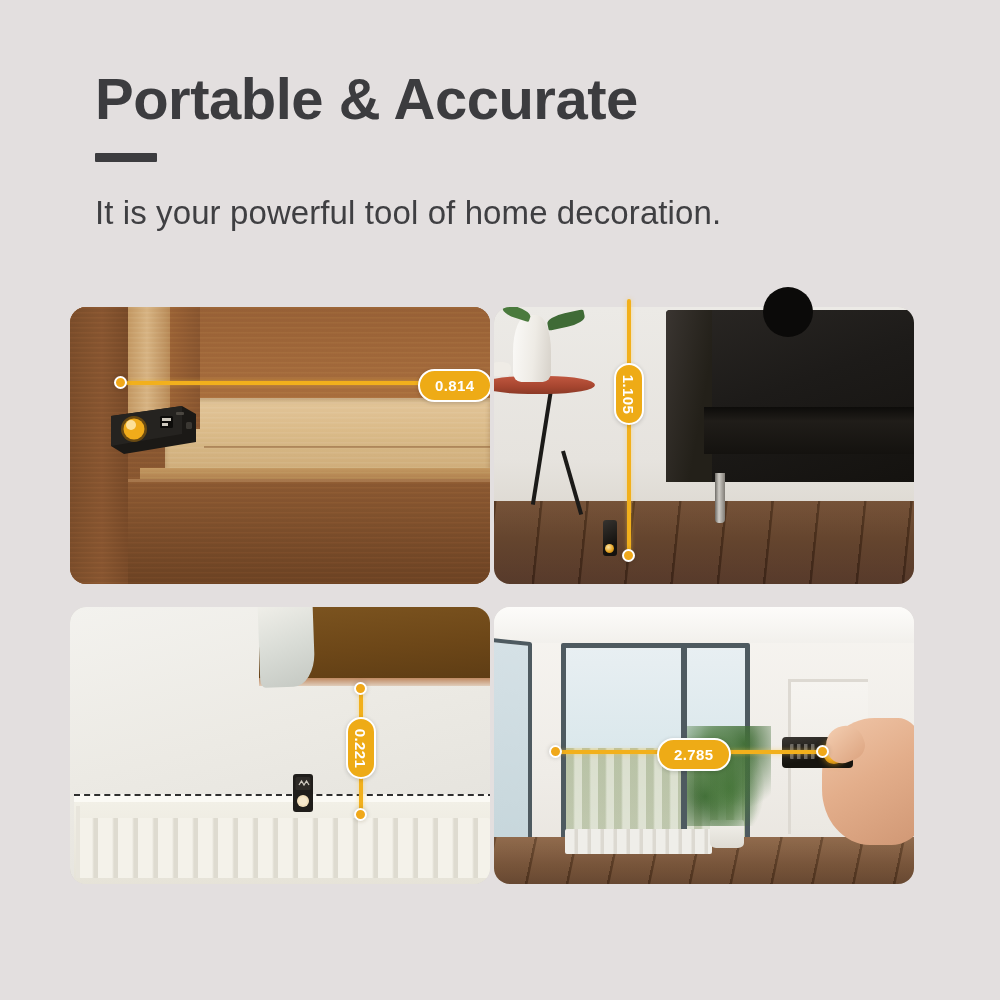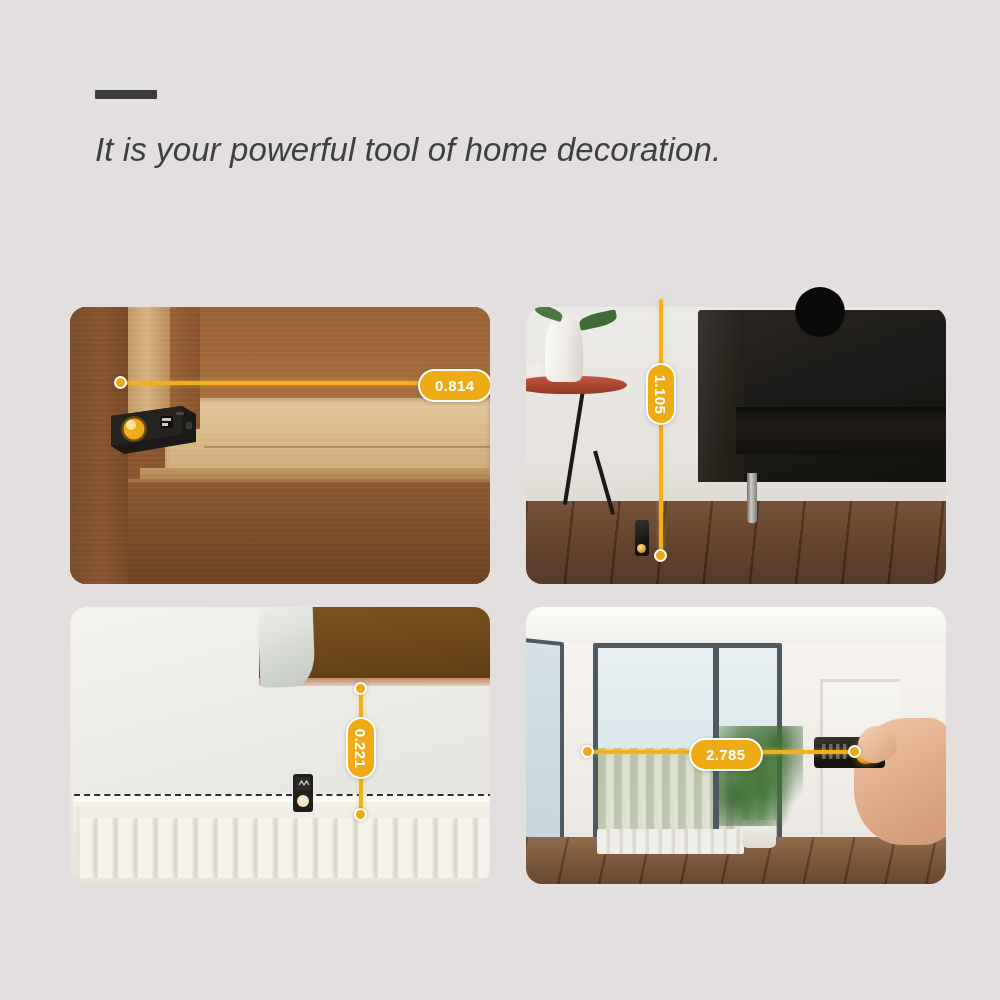--- a/index.html
+++ b/index.html
@@ -49,34 +49,33 @@
     background: #3c3c3f;
   }
 
   .subheadline {
     margin-top: 32px;
     font-size: 33px;
     font-weight: 400;
     color: #3f3f42;
     letter-spacing: 0.1px;
     white-space: nowrap;
-    font-style: italic;
   }
 
   
   .grid {
     position: absolute;
     left: 70px;
     top: 307px;
     width: 860px;
     height: 577px;
     display: grid;
     grid-template-columns: 420px 420px;
     grid-template-rows: 277px 277px;
-    gap: 23px 36px;
+    gap: 23px 4px;
   }
 
   .tile {
     position: relative;
     border-radius: 16px;
     overflow: visible;
     background: #cfcac4;
   }
 
   .tile-clip {
@@ -493,20 +492,21 @@
     transform: rotate(90deg);
     display: block;
   }
 </style>
 </head>
 <body>
 
 <div class="poster">
 
   <div class="header">
+    <div class="headline">Portable &amp; Accurate</div>
     <div class="divider"></div>
     <div class="subheadline">It is your powerful tool of home decoration.</div>
   </div>
 
   <div class="grid">
 
     <div class="tile">
       <div class="tile-clip">
         <div class="t1-bg"></div>
         <div class="t1-backpanel"></div>

